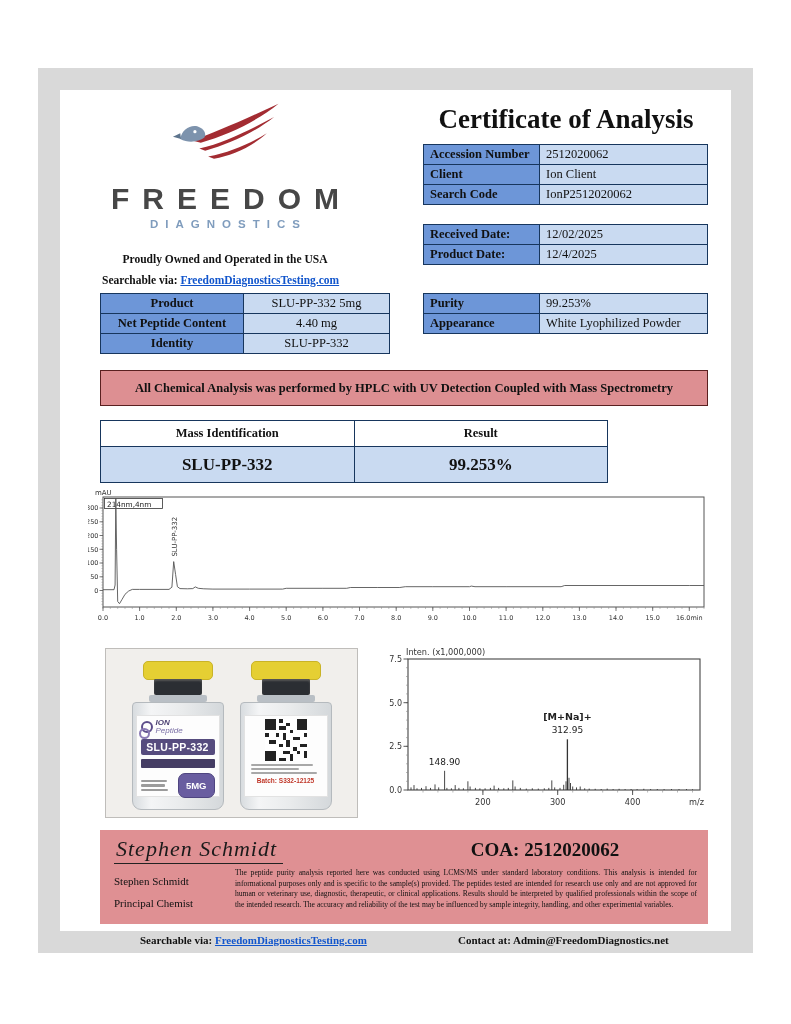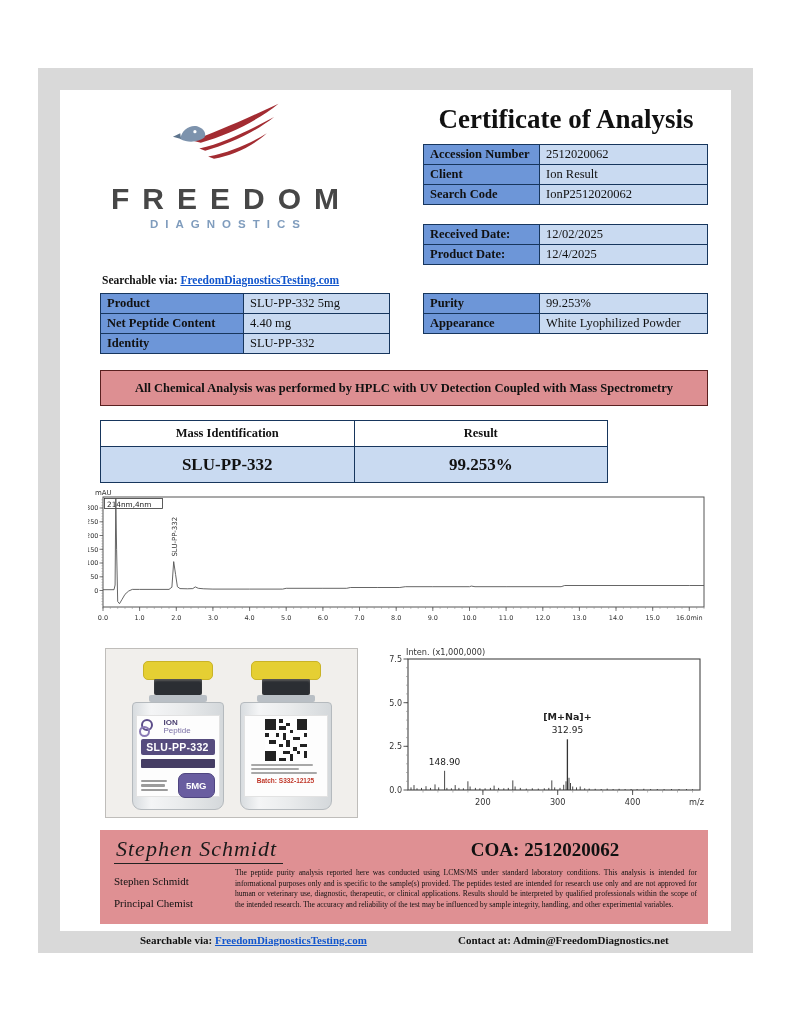--- a/index.html
+++ b/index.html
@@ -19,21 +19,21 @@
   
   .title{position:absolute;left:350px;top:14px;width:312px;text-align:center;font-weight:bold;font-size:27px;}
   table.cert{border-collapse:collapse;table-layout:fixed;border-radius:16px;}
   table.cert td{border:1px solid #17365d;font-size:12.5px;padding:0 6px;height:19px;vertical-align:middle;overflow:hidden;white-space:nowrap;}
   td.lbl{background:#6d96d8;font-weight:bold;}
   td.val{background:#c9daf1;}
   .info-a{position:absolute;left:363px;top:54px;width:285px;}
   .info-b{position:absolute;left:363px;top:134px;width:285px;}
   .info-a table.cert,.info-b table.cert,.prod-l table.cert,.prod-r table.cert{width:100%;}
   .info-a td.lbl,.info-b td.lbl{width:103px;}
-  .prod-l{position:absolute;left:40px;top:203px;width:290px;}
+  .prod-l{position:absolute;left:40px;top:203px;width:290px;text-align:center;}
   .prod-l td.lbl{width:130px;}
   .prod-r{position:absolute;left:363px;top:203px;width:285px;}
   .prod-r td.lbl{width:103px;}
 
   .banner{position:absolute;left:40px;top:280px;width:608px;height:36px;background:#dd8f92;border:1.5px solid #5a2020;display:flex;align-items:center;justify-content:center;font-weight:bold;font-size:12.5px;text-align:center;box-sizing:border-box;}
 
   .mass{position:absolute;left:40px;top:330px;width:508px;}
   .mass table{border-collapse:collapse;width:100%;table-layout:fixed;}
   .mass th{border:1px solid #17365d;background:#ffffff;font-weight:bold;font-size:12.5px;height:23px;}
   .mass td{border:1px solid #17365d;background:#c9daf1;font-weight:bold;font-size:17px;height:33px;text-align:center;}
@@ -42,21 +42,21 @@
   .spec{position:absolute;left:318px;top:553px;width:332px;height:180px;}
 
   
   .photo{position:absolute;left:45px;top:558px;width:253px;height:170px;background:#f1efec;border:1px solid #bfbdba;box-sizing:border-box;display:flex;justify-content:center;align-items:flex-end;gap:9px;padding-bottom:7px;}
   .vial{width:99px;display:flex;flex-direction:column;align-items:center;}
   .cap{width:70px;height:19px;background:#e5cf33;border-radius:5px;border:1px solid #c9b327;box-sizing:border-box;}
   .crimp{width:48px;height:16px;background:#2b2e33;border-radius:2px;margin-top:-1px;box-shadow:inset 0 2px 2px #555;}
   .neck{width:58px;height:7px;background:#b9bfc5;border-radius:2px;}
   .glass{width:92px;height:108px;background:linear-gradient(90deg,#d8dcdf 0%,#f4f5f6 20%,#e9ebec 55%,#d4d8db 100%);border:1px solid #b5babe;border-radius:4px 4px 9px 9px;box-sizing:border-box;display:flex;flex-direction:column;align-items:center;}
   .vlabel{width:84px;height:82px;background:#fdfdfd;margin-top:12px;border:1px solid #e2e2e2;box-sizing:border-box;padding:3px 4px;font-family:"Liberation Sans",sans-serif;}
-  .ion-row{display:flex;align-items:flex-start;gap:11px;}
+  .ion-row{display:flex;align-items:center;gap:3px;font-style:italic;}
   .ion-dots{width:12px;height:12px;border:2px solid #5c4d8a;border-radius:50%;box-sizing:border-box;position:relative;}
   .ion-dots:after{content:"";position:absolute;left:-4px;top:5px;width:7px;height:7px;border:2px solid #8a7ab5;border-radius:50%;}
   .ion-name{font-size:8px;font-weight:bold;color:#4a3f70;line-height:1;}
   .ion-name span{display:block;font-weight:normal;color:#7a6fa5;}
   .vtitle{margin-top:4px;background:#564c7e;color:#fff;font-weight:bold;font-size:10.5px;text-align:center;padding:2px 0;border-radius:2px;letter-spacing:0.3px;}
   .vband{margin-top:4px;background:#453d64;height:9px;border-radius:1px;}
   .vbottom{display:flex;align-items:center;justify-content:space-between;margin-top:5px;}
   .vlines{display:flex;flex-direction:column;gap:2px;}
   .vlines i{display:block;height:2.5px;background:#9b9b9b;border-radius:1px;}
   .dose{background:#695da0;color:#fff;font-weight:bold;font-size:9.5px;border-radius:7px;padding:6px 7px;border:1px solid #4f4580;}
@@ -88,37 +88,38 @@
           <path d="M30 52 C60 42 100 24 148 2 C118 26 80 44 42 55 Z" fill="#a32c32"></path>
           <path d="M40 63 C74 55 108 38 142 20 C114 42 80 57 48 66 Z" fill="#a32c32"></path>
           <path d="M52 74 C82 68 110 56 132 42 C110 62 84 72 60 77 Z" fill="#a32c32"></path>
           <path d="M14 50 C16 37 28 30 38 33 C46 36 50 42 47 48 C39 54 25 56 14 50 Z" fill="#7d93ad"></path>
           <circle cx="34" cy="40" r="2.2" fill="#ffffff"></circle>
           <path d="M15 50 L4 47 L14 42 Z" fill="#5d748d"></path>
         </svg>
         <div class="brand">FREEDOM</div>
         <div class="brand-sub">DIAGNOSTICS</div>
       </div>
+      <div class="tagline">Proudly Owned and Operated in the USA</div>
       <div class="searchline">
         <span>Searchable via:</span>
         <a class="link" href="#">FreedomDiagnosticsTesting.com</a>
       </div>
 
       <div class="title">Certificate of Analysis</div>
 
       <div class="info-a">
         <table class="cert">
             <tbody>
           <tr>
             <td class="lbl">Accession Number</td>
             <td class="val">2512020062</td>
               </tr>
           <tr>
             <td class="lbl">Client</td>
-            <td class="val">Ion Result</td>
+            <td class="val">Ion Client</td>
               </tr>
           <tr>
             <td class="lbl">Search Code</td>
             <td class="val">IonP2512020062</td>
               </tr>
         </tbody>
           </table>
       </div>
 
       <div class="info-b">

